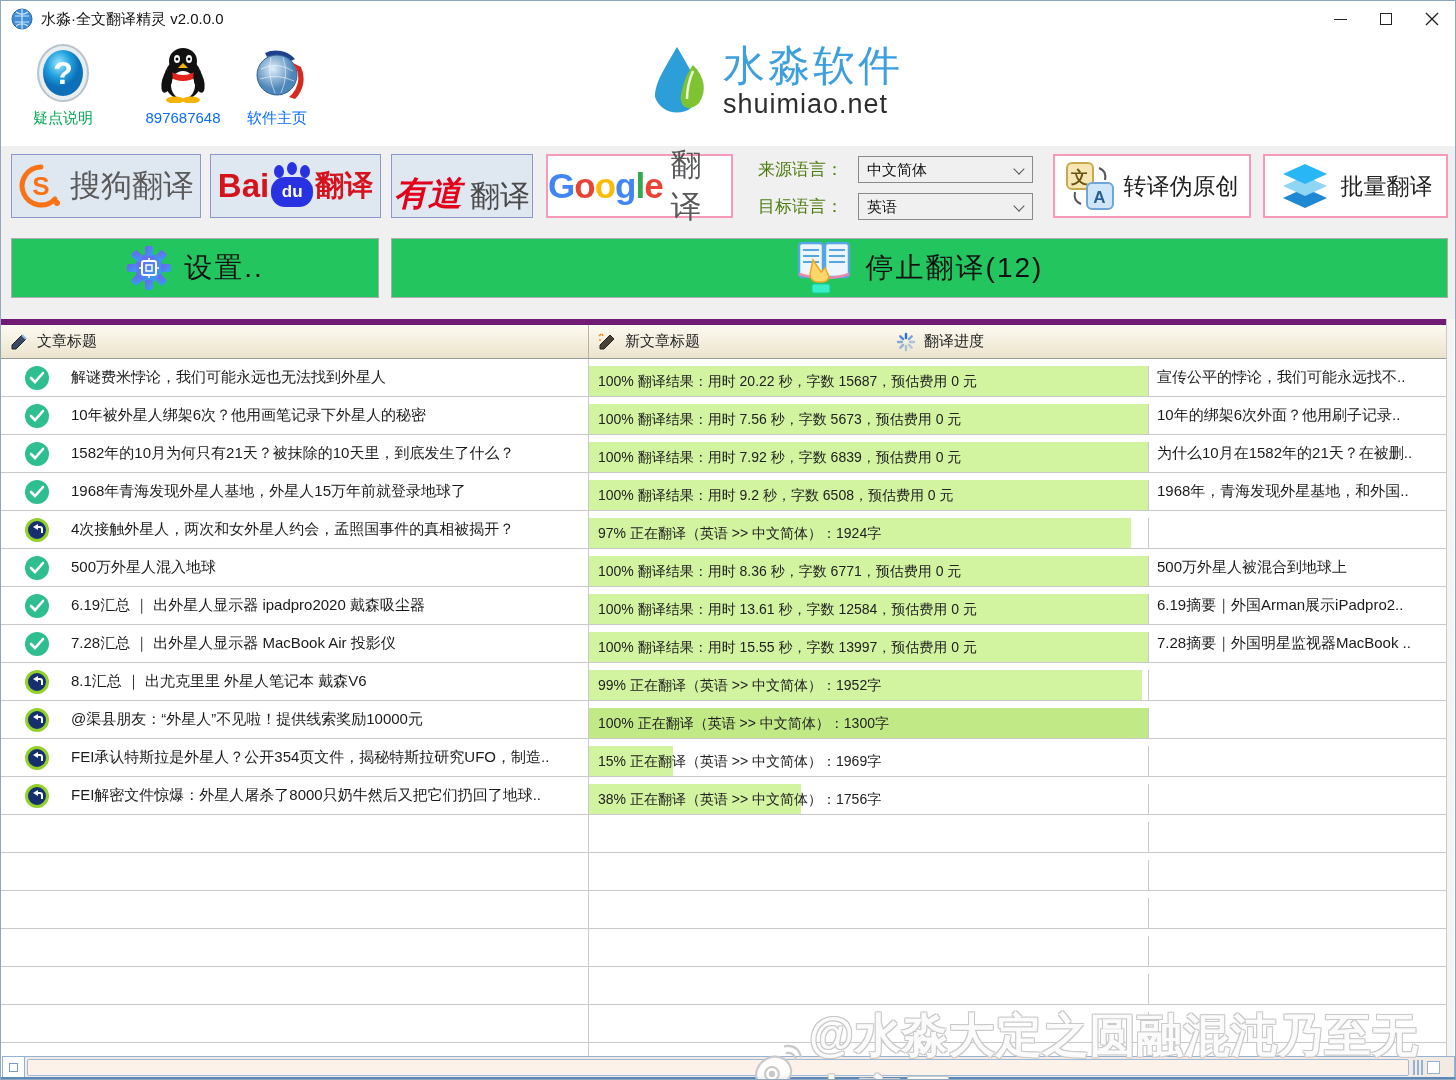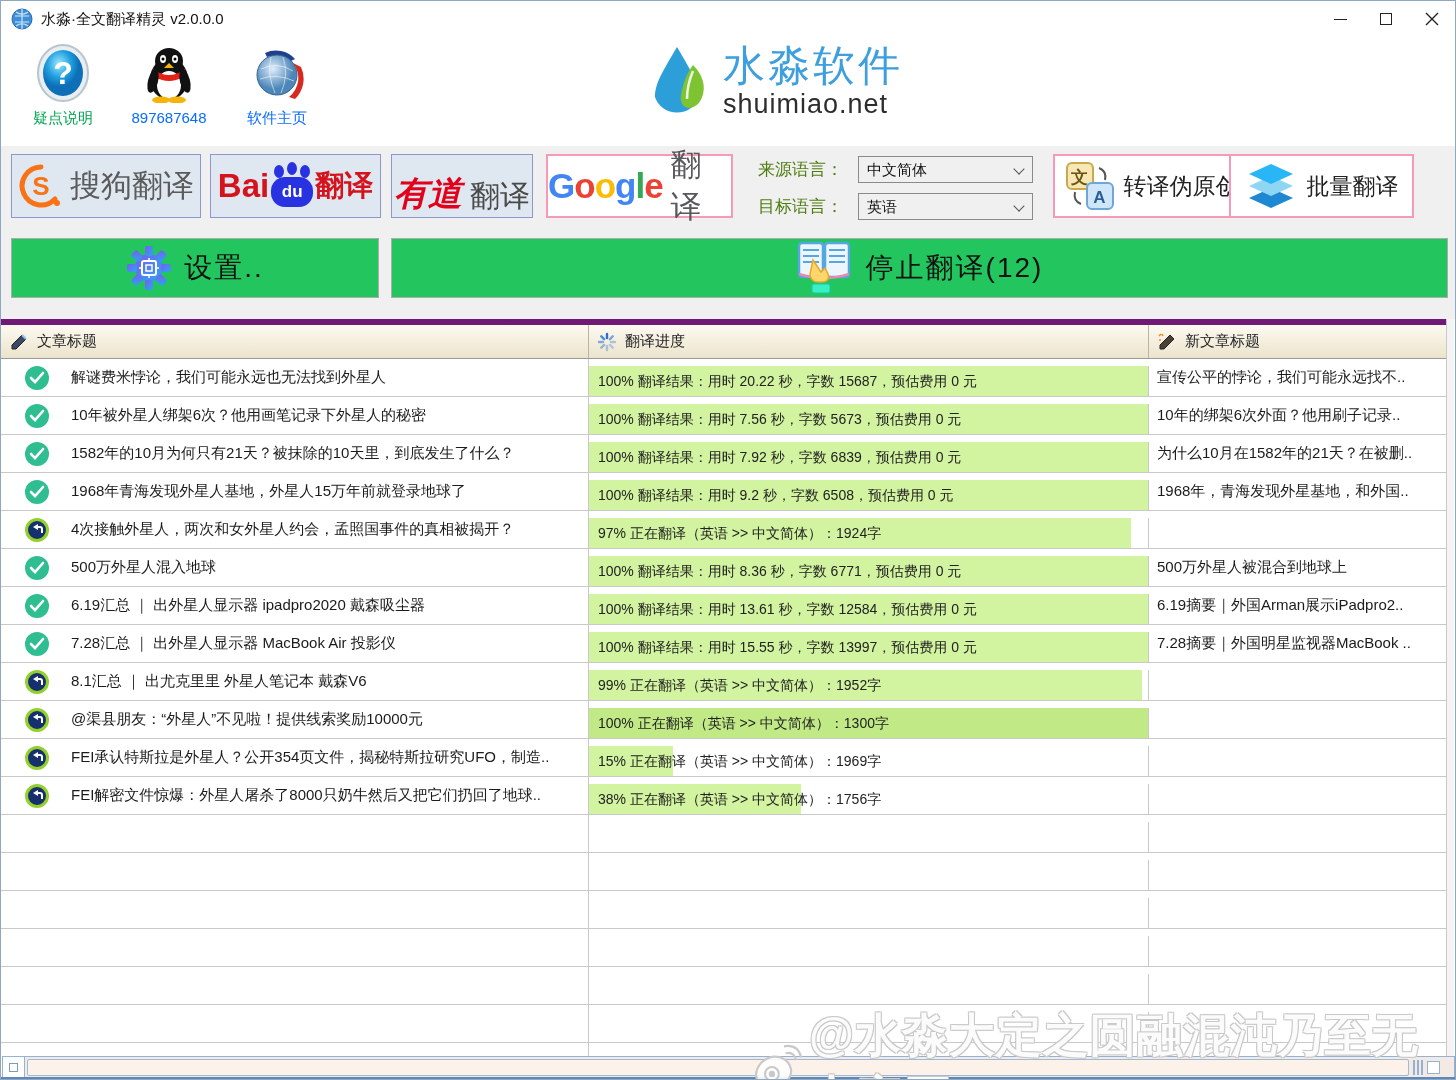--- a/index.html
+++ b/index.html
@@ -53,21 +53,21 @@
   .lang-line { display:flex; align-items:center; height:30px; margin-bottom:7px; }
   .lang-lbl { font-size:17px; color:#4d7c0f; width:100px; }
   .lang-dd { position:relative; width:175px; height:27px; background:#f0f0f0; border:1px solid #8a8a8a;
              font-size:15px; color:#111; line-height:25px; padding-left:8px; cursor:pointer; }
   .dd-chev { position:absolute; right:9px; top:8px; width:8px; height:8px; border-right:1.5px solid #555;
              border-bottom:1.5px solid #555; transform:rotate(45deg); }
 
   .act-btn { position:absolute; top:8px; height:64px; background:#fff; border:2px solid #f79ab8;
              display:flex; align-items:center; justify-content:center; cursor:pointer; }
   .b-rewrite { left:1052px; width:198px; }
-  .b-batch   { left:1228px; width:185px; }
+  .b-batch   { left:1262px; width:185px; }
   .act-lbl { font-size:23px; color:#222; margin-left:10px; }
 
   .big-btn { position:absolute; top:92px; height:60px; background:#22c55e; border:1px solid #acacac;
              display:flex; align-items:center; justify-content:center; cursor:pointer; }
   .b-settings { left:10px; width:368px; }
   .b-stop     { left:390px; width:1057px; }
   .big-lbl { font-size:28px; color:#111; margin-left:12px; letter-spacing:2px; }
 
   
   .tp-icon { position:relative; width:48px; height:48px; }
@@ -154,21 +154,21 @@
               <stop offset="60%" stop-color="#1f9fde"></stop>
               <stop offset="100%" stop-color="#0d6fb8"></stop>
             </radialGradient>
           </defs>
         <ellipse cx="30" cy="30" rx="25" ry="28" fill="#e8eef2" stroke="#b9c4cc" stroke-width="2"></ellipse>
         <ellipse cx="30" cy="30" rx="20" ry="23" fill="url(#hg)"></ellipse>
         <text x="30" y="41" text-anchor="middle" font-size="32" font-weight="bold" fill="#ffffff">?</text>
       </svg>
       <span class="tool-lbl lbl-green">疑点说明</span>
     </div>
-    <div class="tool-btn" style="left:118px">
+    <div class="tool-btn" style="left:132px">
       <svg class="ticon" viewBox="0 0 60 60">
         <ellipse cx="30" cy="36" rx="19" ry="21" fill="#111"></ellipse>
         <ellipse cx="30" cy="18" rx="14" ry="13" fill="#111"></ellipse>
         <ellipse cx="30" cy="42" rx="12" ry="14" fill="#fff"></ellipse>
         <ellipse cx="24" cy="16" rx="3" ry="4" fill="#fff"></ellipse>
           <ellipse cx="36" cy="16" rx="3" ry="4" fill="#fff"></ellipse>
         <circle cx="24" cy="16" r="1.5" fill="#000"></circle>
           <circle cx="36" cy="16" r="1.5" fill="#000"></circle>
         <polygon points="30,20 25,25 35,25" fill="#f6b40a"></polygon>
         <path d="M14 26 q16 12 32 0 l-2 8 q-14 8 -28 0 z" fill="#e32219"></path>
@@ -319,42 +319,42 @@
 
   <div class="table">
     <div class="thead">
       <div class="th th1">
         <svg width="20" height="20" viewBox="0 0 20 20">
           <path d="M3 13 L13 3 l4 4 L7 17 H3 z" fill="#3a4a66" stroke="#222"></path>
           <path d="M13 3 l4 4" stroke="#8fc0e8" stroke-width="2"></path>
         </svg>
         <span>文章标题</span>
       </div>
+      <div class="th th3">
+        <svg width="20" height="20" viewBox="0 0 20 20">
+          <path d="M3 13 L13 3 l4 4 L7 17 H3 z" fill="#4a4234" stroke="#222"></path>
+          <path d="M2 4 l2 -2 M5 2 l1 2 M2 8 l2 0" stroke="#f08c1a" stroke-width="1.6"></path>
+        </svg>
+        <span>新文章标题</span>
+      </div>
       <div class="th th2">
         <svg width="20" height="20" viewBox="0 0 20 20">
           <g stroke="#2b6fd4" stroke-width="2.4" stroke-linecap="round">
             <path d="M10 2 v4"></path>
               <path d="M10 14 v4" opacity="0.35"></path>
             <path d="M2 10 h4" opacity="0.55"></path>
               <path d="M14 10 h4" opacity="0.35"></path>
             <path d="M4.3 4.3 l2.8 2.8" opacity="0.8"></path>
               <path d="M12.9 12.9 l2.8 2.8" opacity="0.3"></path>
             <path d="M4.3 15.7 l2.8 -2.8" opacity="0.45"></path>
               <path d="M12.9 7.1 l2.8 -2.8" opacity="0.6"></path>
           </g>
         </svg>
         <span>翻译进度</span>
       </div>
-      <div class="th th3">
-        <svg width="20" height="20" viewBox="0 0 20 20">
-          <path d="M3 13 L13 3 l4 4 L7 17 H3 z" fill="#4a4234" stroke="#222"></path>
-          <path d="M2 4 l2 -2 M5 2 l1 2 M2 8 l2 0" stroke="#f08c1a" stroke-width="1.6"></path>
-        </svg>
-        <span>新文章标题</span>
-      </div>
     </div>
     <div>
     <div class="trow">
       <div class="cell c1">
         <span class="sticon st-done">
           <svg width="16" height="14" viewBox="0 0 16 14">
                 <path d="M2 7 l4 4 L14 2" stroke="#fff" stroke-width="2.6" fill="none" stroke-linecap="round"></path>
               </svg>
         </span>
 

